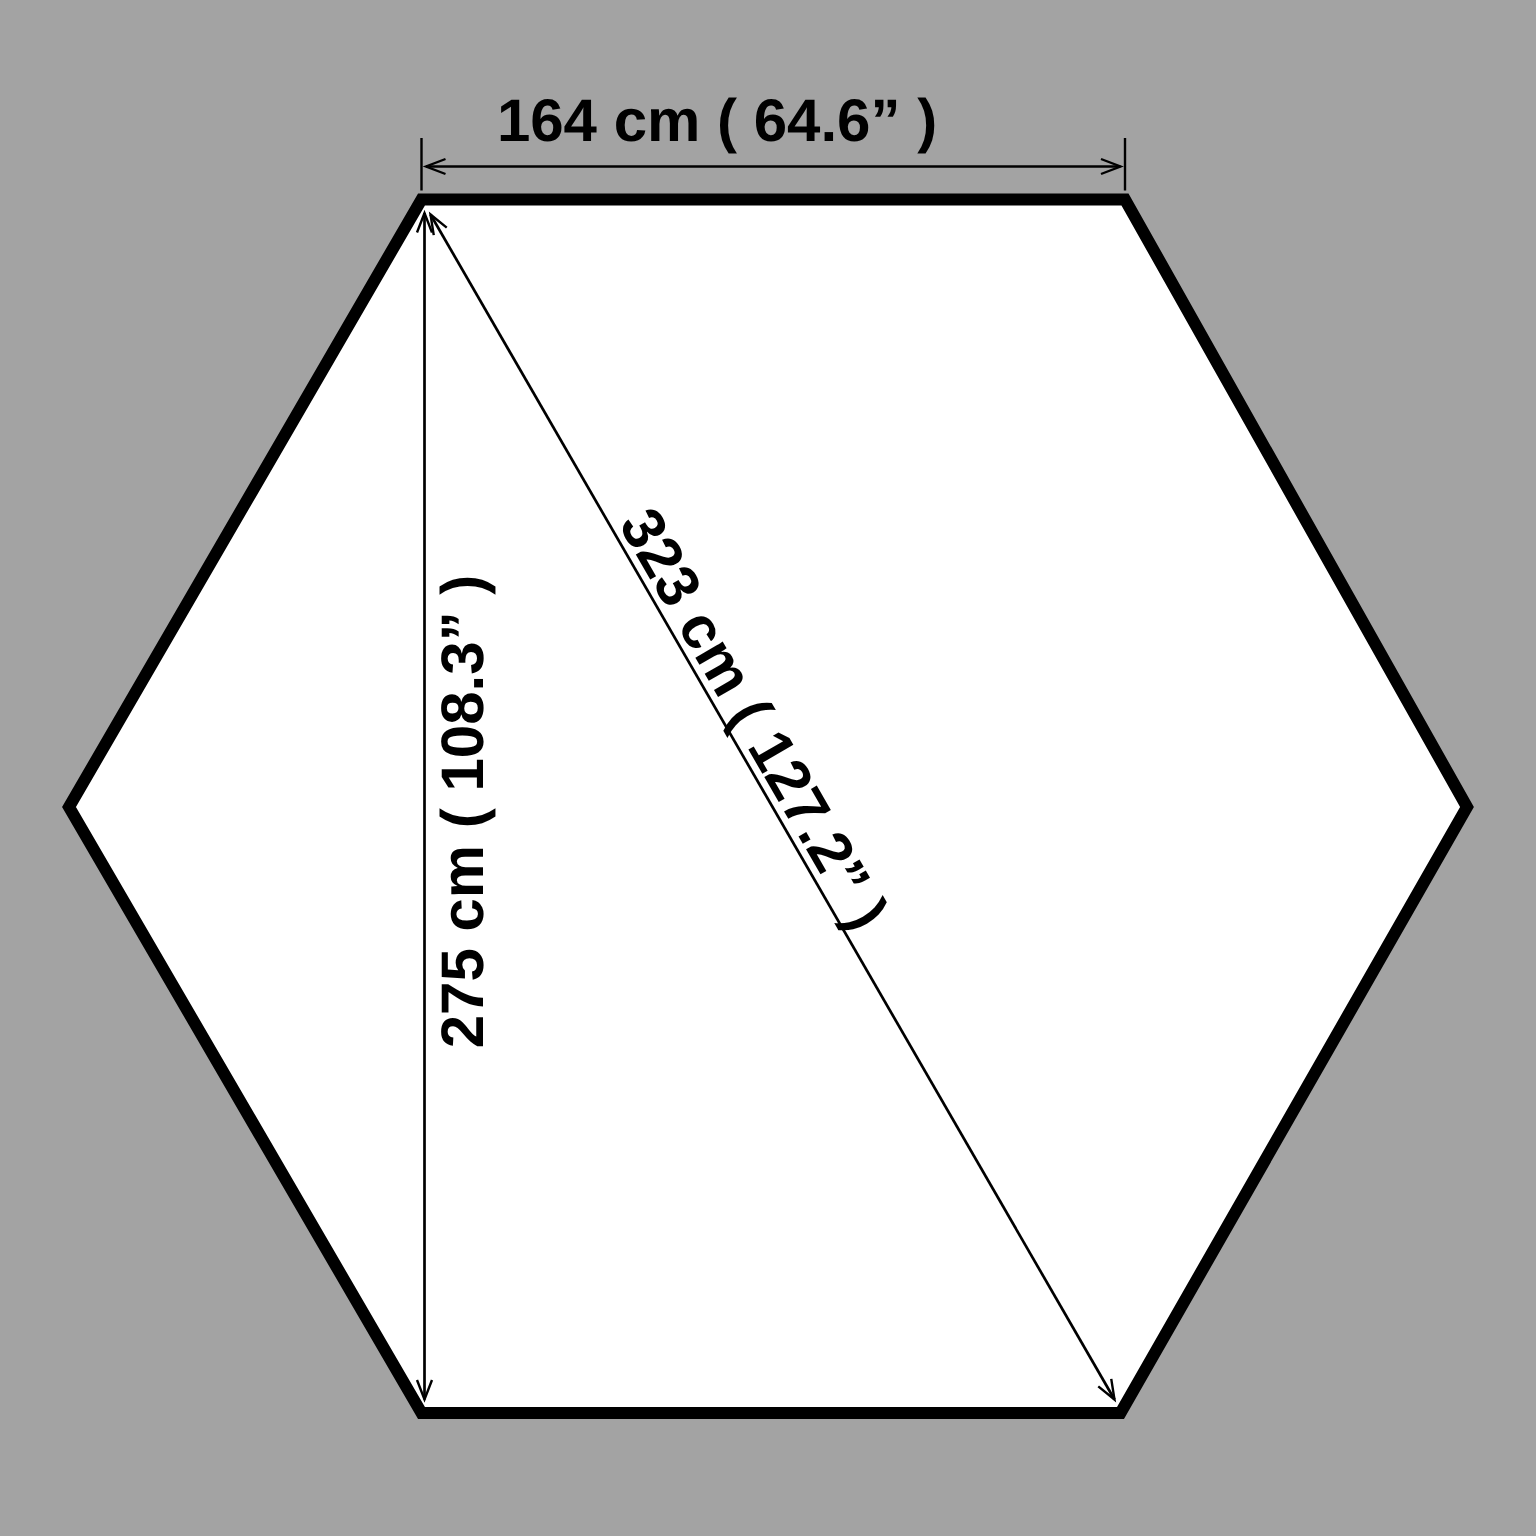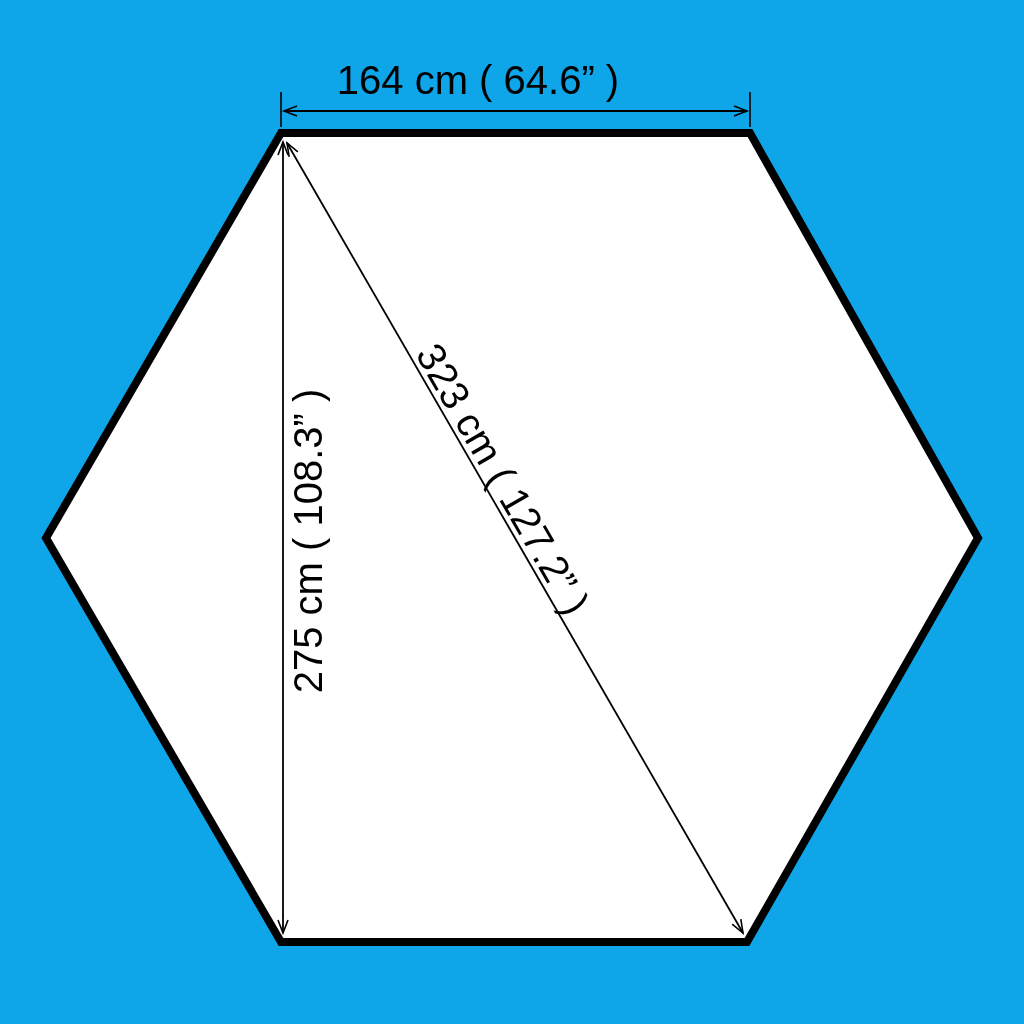--- a/index.html
+++ b/index.html
@@ -4,22 +4,23 @@
 <style>
   html, body {
     margin: 0;
     padding: 0;
     background: #ffffff;
   }
   .canvas {
     position: relative;
     width: 1024px;
     height: 1024px;
-    background: #0ea5e9;
+    background: #a3a3a3;
     overflow: hidden;
+    font-weight: bold;
   }
   svg text {
     font-family: "Liberation Sans", sans-serif;
     font-size: 40px;
     fill: #000000;
   }
 </style>
 </head>
 <body>
 

